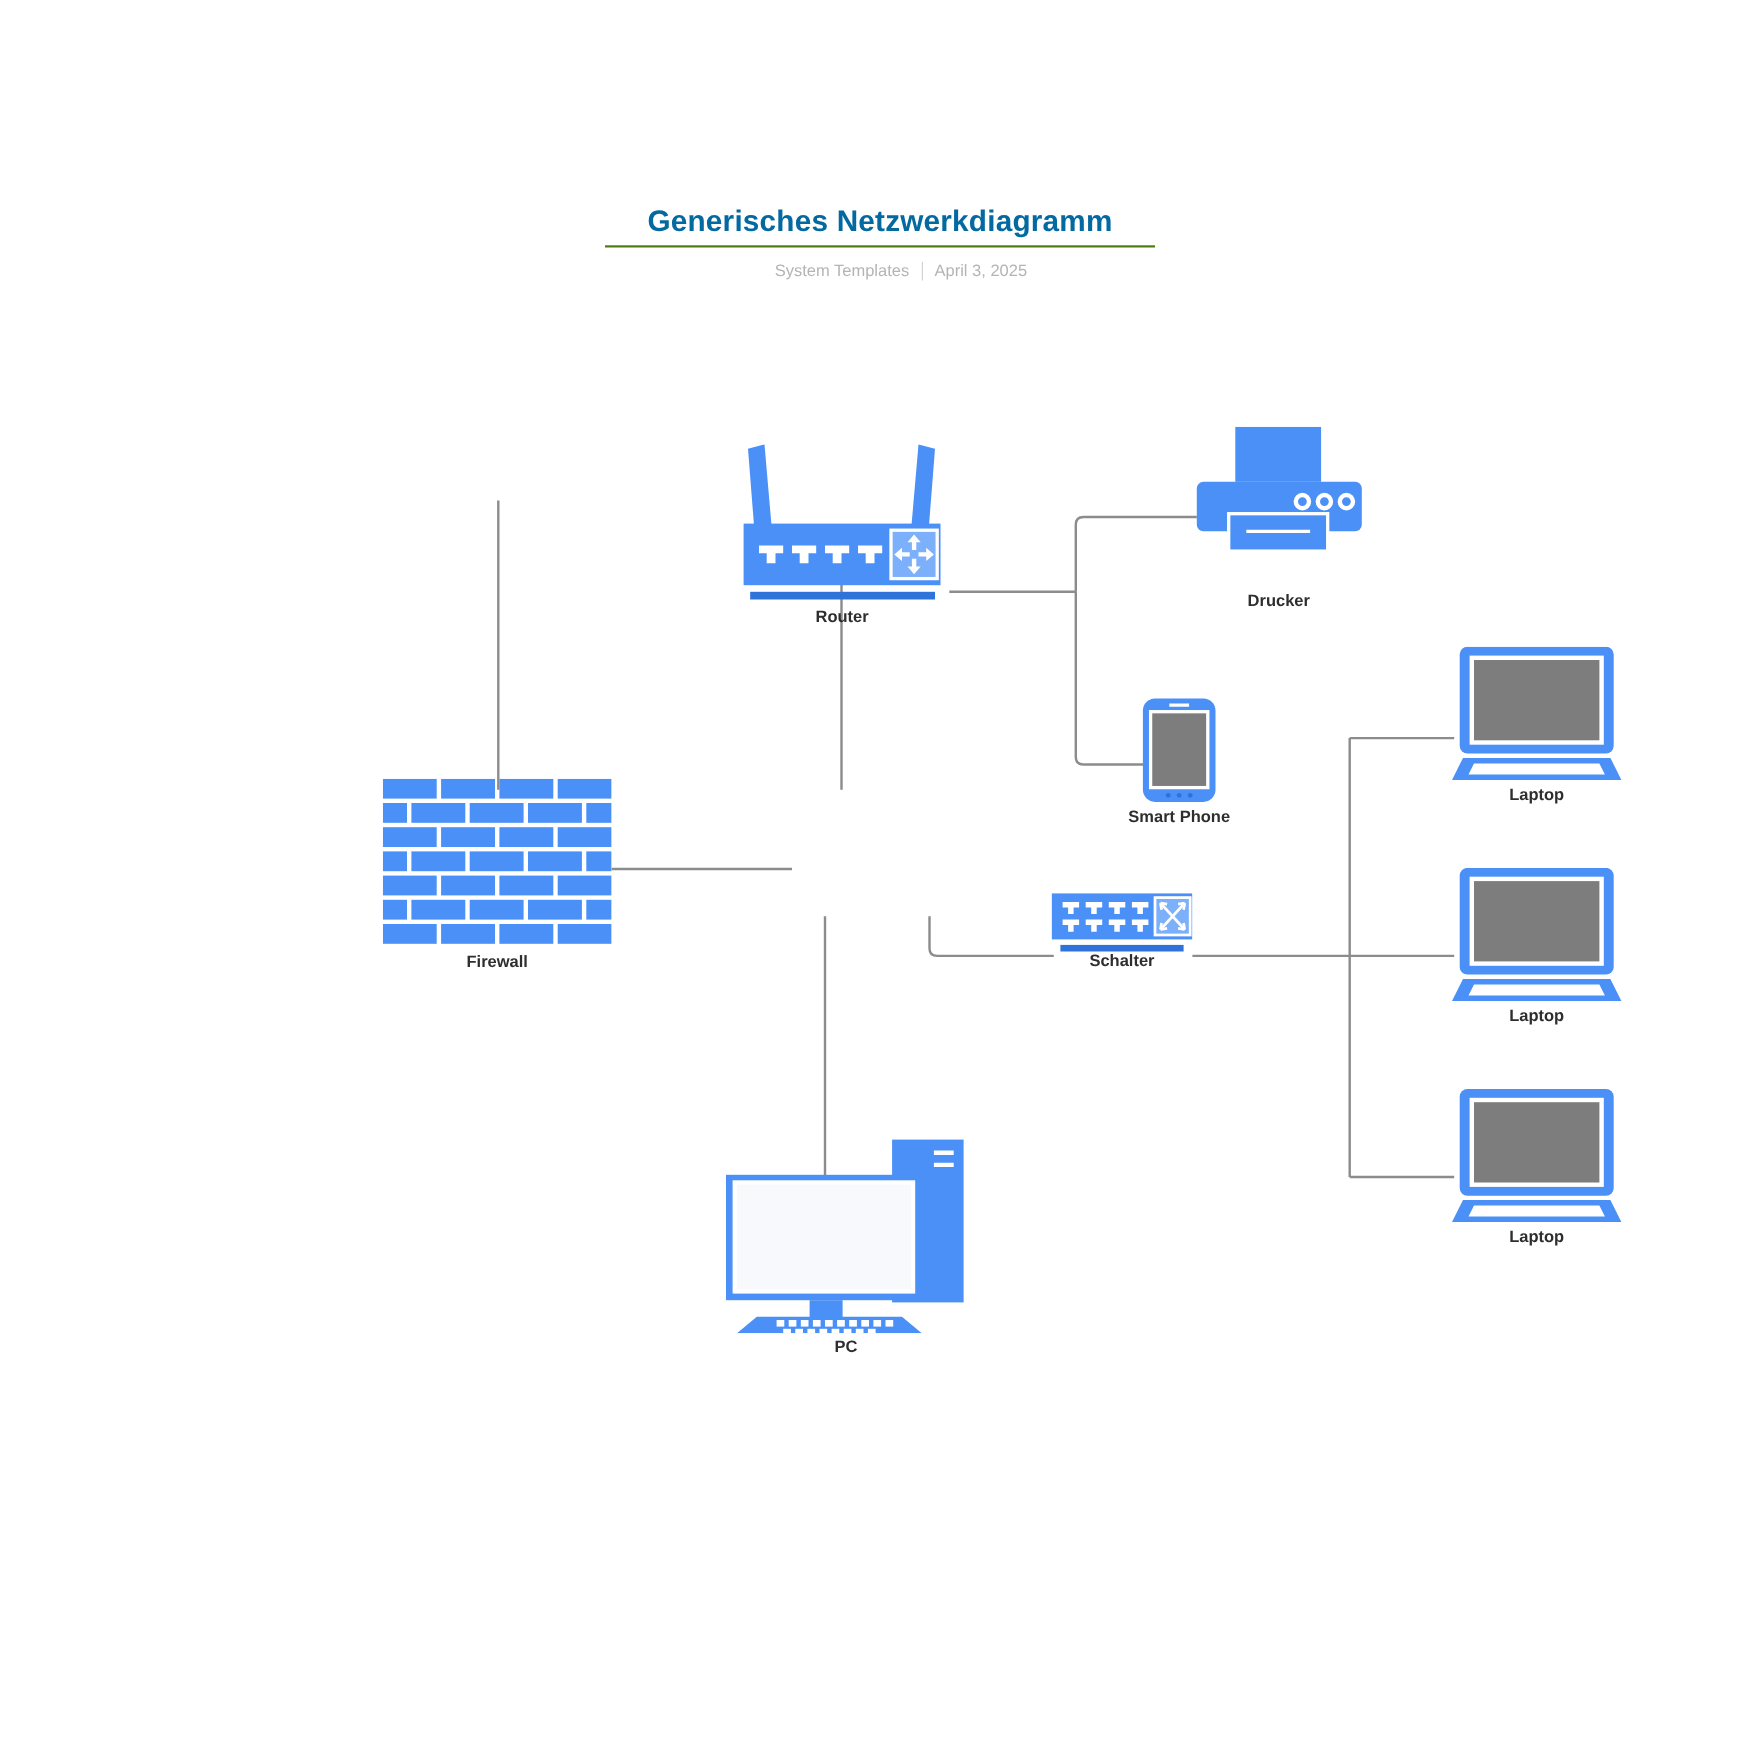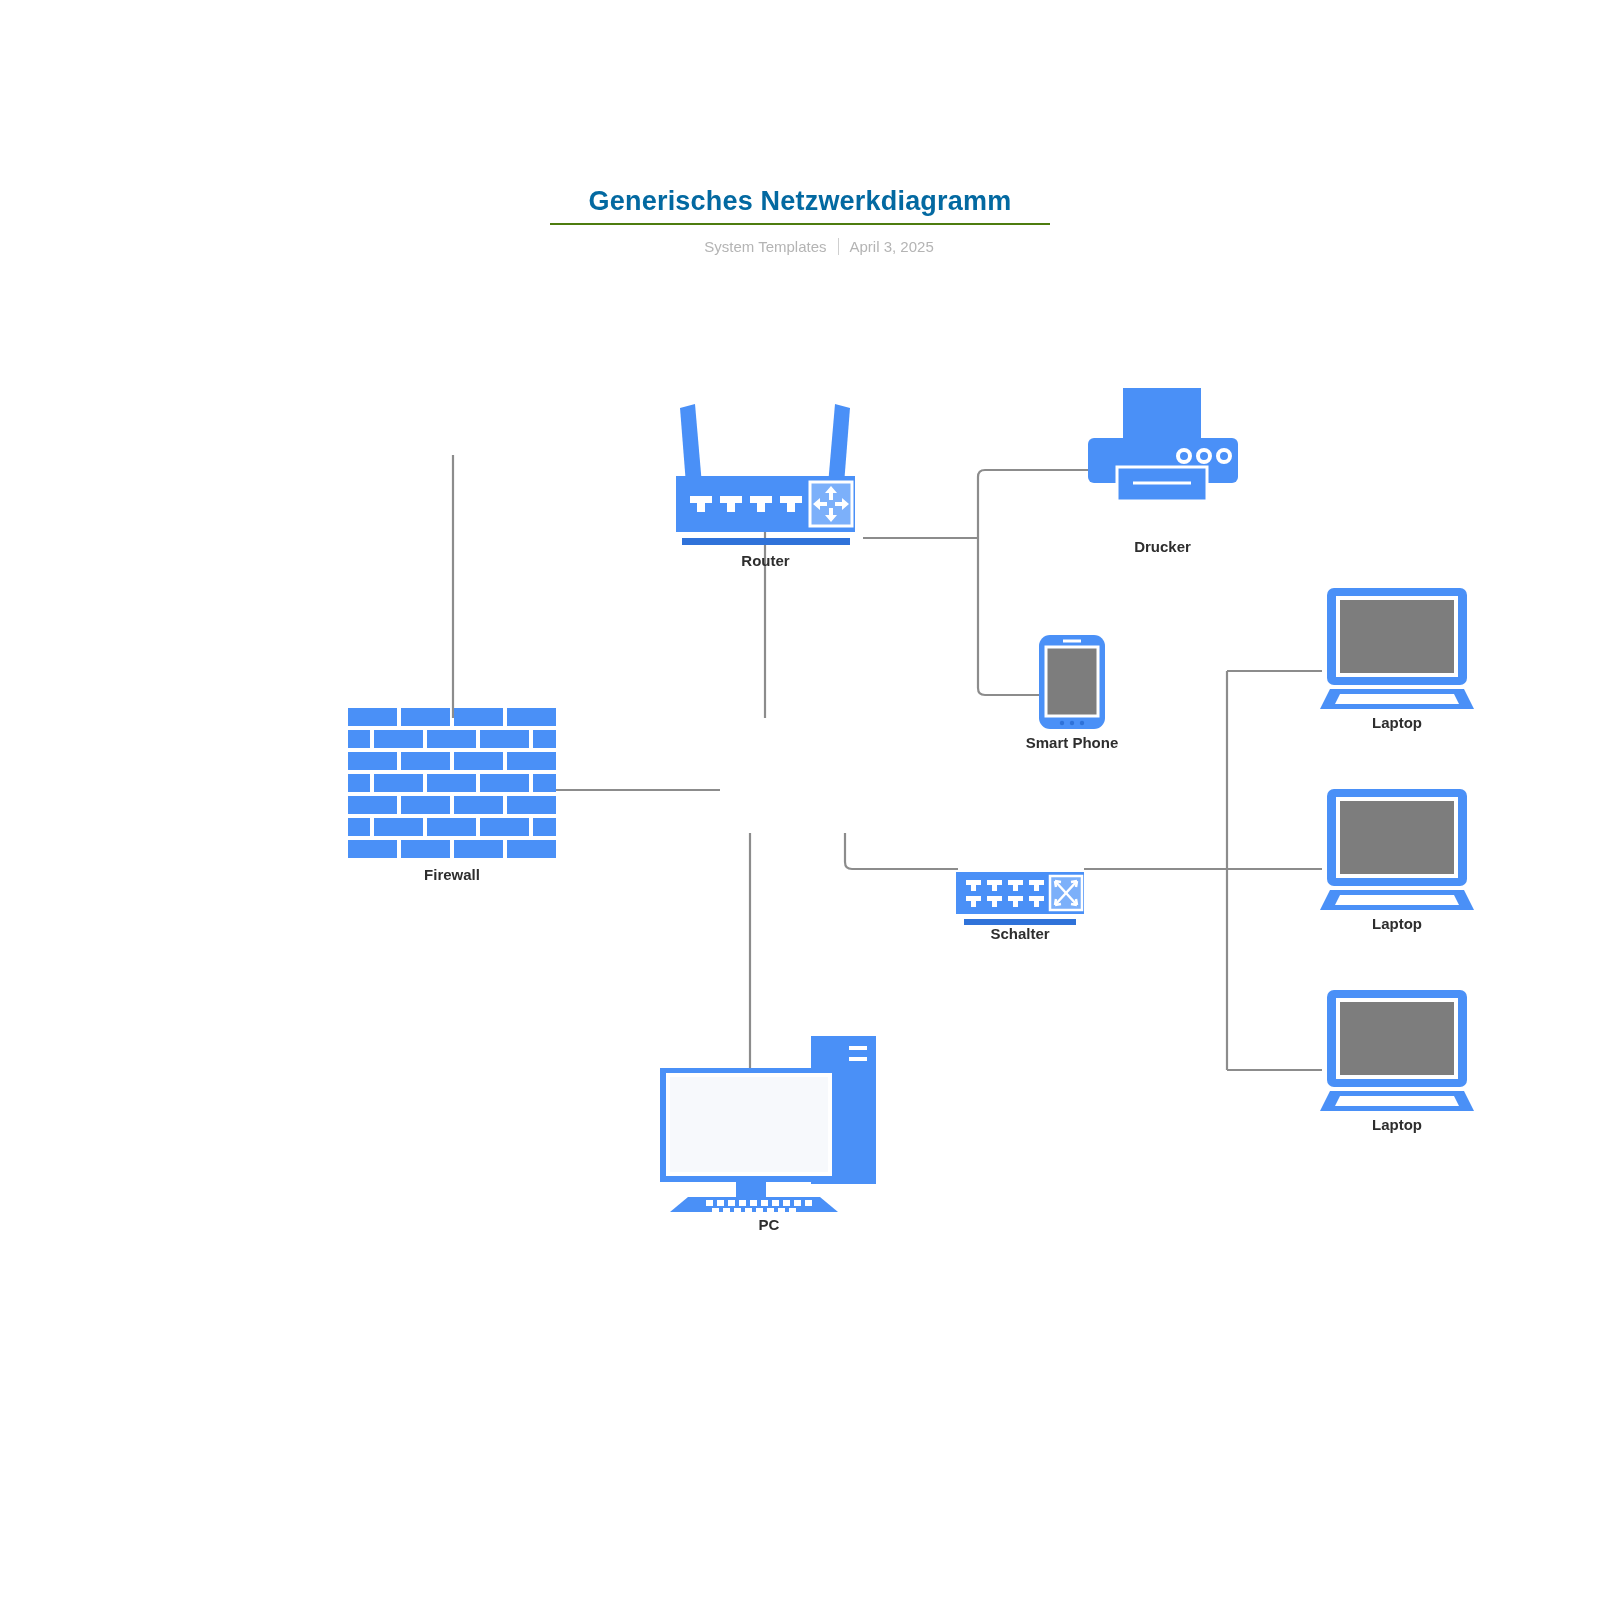--- a/index.html
+++ b/index.html
@@ -97,21 +97,21 @@
 
   
   #firewall { left: 348px; top: 680px; width: 208px; height: 155px; margin-top: 28px; }
   #firewall .label-pos { top: 158px; }
 
   
   #ethernet { left: 720px; top: 712px; width: 157px; height: 121px; }
   #ethernet .label-pos { top: 130px; }
 
   
-  #switch { left: 956px; top: 872px; width: 128px; height: 46px; text-decoration: underline; }
+  #switch { left: 956px; top: 812px; width: 128px; height: 46px; text-decoration: underline; }
   #switch .label-pos { top: 53px; }
 
   
   .laptop { width: 158px; height: 122px; }
   .laptop .label-pos { top: 126px; }
   #laptop-1 { left: 1318px; top: 588px; }
   #laptop-2 { left: 1318px; top: 789px; }
   #laptop-3 { left: 1318px; top: 990px; }
 
   

